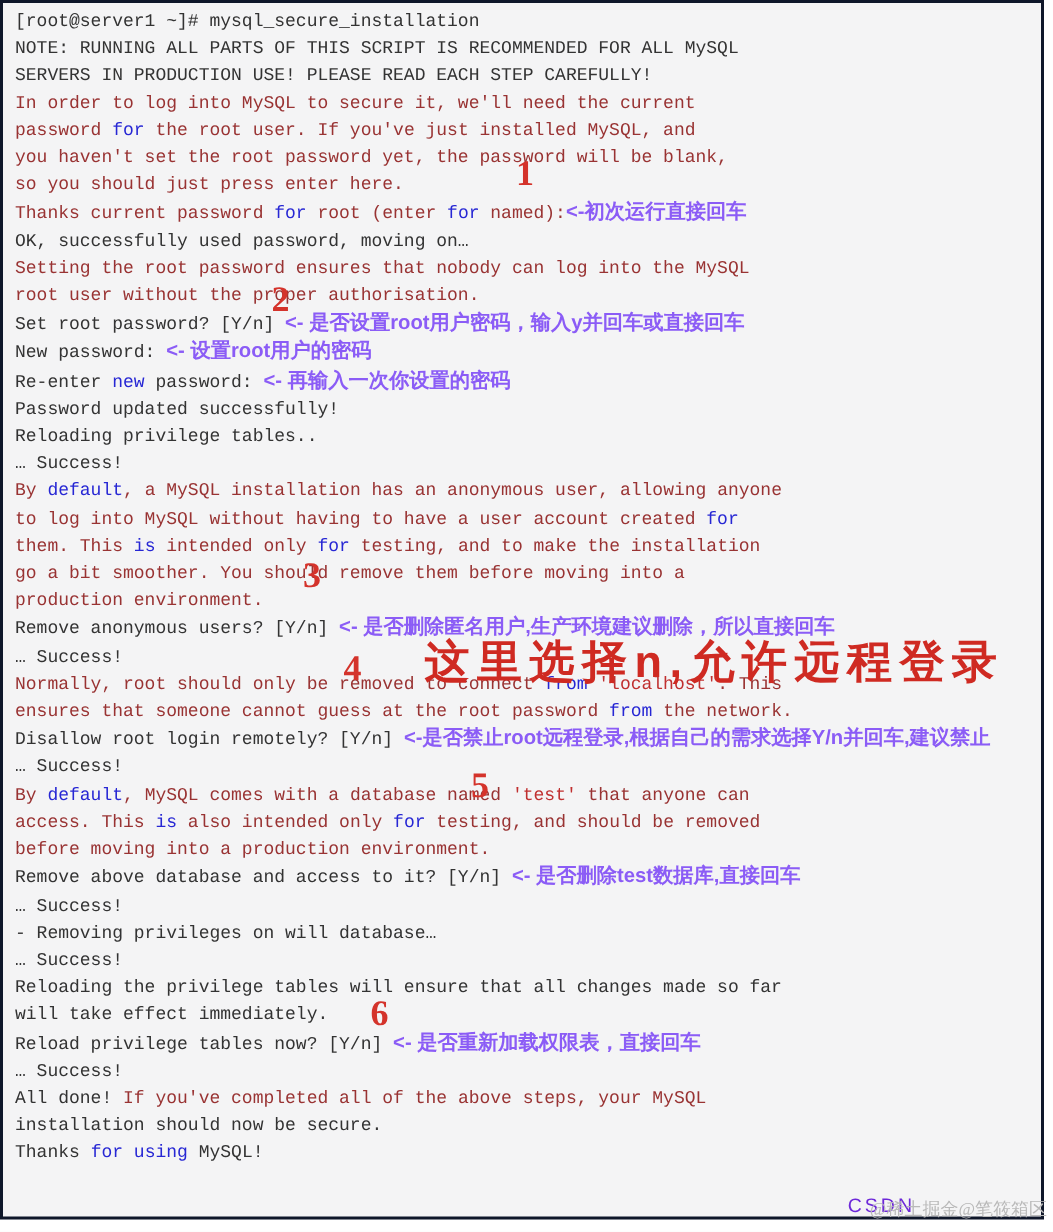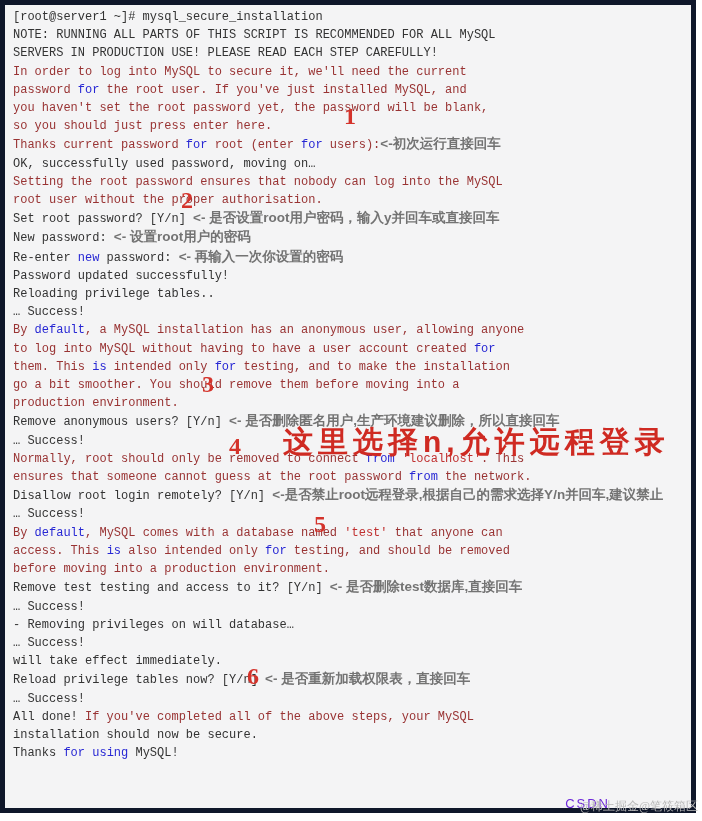--- a/index.html
+++ b/index.html
@@ -1,26 +1,26 @@
 <!DOCTYPE html>
 <html><head>
 <meta charset="utf-8">
 <style>
   html,body{margin:0;padding:0;background:#ffffff;}
   .page{position:relative;width:702px;height:821px;background:#ffffff;overflow:hidden;
         font-family:"Liberation Mono","DejaVu Sans Mono",monospace;}
   .codeblock{position:absolute;left:0;top:0;width:696px;height:813px;
-             background:#f4f4f5;border:5px solid #0f172a;
+             background:#f4f4f5;border:2px solid #0f172a;
              padding:3px 0 0 8px;box-sizing:border-box;overflow:hidden;}
   .line{font-size:12px;line-height:18.2px;white-space:pre;color:#333;}
   .seg-p{color:#333333;}
   .seg-m{color:#993333;}
   .seg-b{color:#2727d4;}
   .seg-s{color:#c03030;}
-  .seg-z{color:#737373;font-family:"Liberation Sans","DejaVu Sans",sans-serif;
+  .seg-z{color:#8b5cf6;font-family:"Liberation Sans","DejaVu Sans",sans-serif;
          font-weight:bold;font-size:13.5px;}
   .annotation-layer{position:absolute;left:0;top:0;width:702px;height:821px;pointer-events:none;}
   .num{position:absolute;color:#d4332b;font-family:"Liberation Serif","DejaVu Serif",serif;
        font-weight:bold;font-size:24px;line-height:1;}
   .overlay-text{position:absolute;color:#cf2a22;font-family:"Liberation Sans","DejaVu Sans",sans-serif;
                 font-weight:bold;font-size:30px;line-height:1;letter-spacing:5px;white-space:nowrap;}
   .watermark{position:absolute;right:4px;bottom:6px;color:#b9b9b9;
              font-family:Liberation Serif, serif;font-size:12px;white-space:nowrap;}
   .watermark-secondary{position:absolute;right:92px;bottom:10px;color:#6d28d9;
              font-family:"Liberation Sans","DejaVu Sans",sans-serif;font-size:13px;letter-spacing:2px;}
@@ -30,21 +30,21 @@
 
 <div class="page">
   <div class="codeblock">
       <div class="line"><span class="seg-p">[root@server1 ~]# mysql_secure_installation</span></div>
       <div class="line"><span class="seg-p">NOTE: RUNNING ALL PARTS OF THIS SCRIPT IS RECOMMENDED FOR ALL MySQL</span></div>
       <div class="line"><span class="seg-p">SERVERS IN PRODUCTION USE! PLEASE READ EACH STEP CAREFULLY!</span></div>
       <div class="line"><span class="seg-m">In order to log into MySQL to secure it, we'll need the current</span></div>
       <div class="line"><span class="seg-m">password </span><span class="seg-b">for</span><span class="seg-m"> the root user. If you've just installed MySQL, and</span></div>
       <div class="line"><span class="seg-m">you haven't set the root password yet, the password will be blank,</span></div>
       <div class="line"><span class="seg-m">so you should just press enter here.</span></div>
-      <div class="line"><span class="seg-m">Thanks current password </span><span class="seg-b">for</span><span class="seg-m"> root (enter </span><span class="seg-b">for</span><span class="seg-m"> users):</span><span class="seg-z">&lt;-初次运行直接回车</span></div>
+      <div class="line"><span class="seg-m">Thanks current password </span><span class="seg-b">for</span><span class="seg-m"> root (enter </span><span class="seg-b">for</span><span class="seg-m"> named):</span><span class="seg-z">&lt;-初次运行直接回车</span></div>
       <div class="line"><span class="seg-p">OK, successfully used password, moving on…</span></div>
       <div class="line"><span class="seg-m">Setting the root password ensures that nobody can log into the MySQL</span></div>
       <div class="line"><span class="seg-m">root user without the proper authorisation.</span></div>
       <div class="line"><span class="seg-p">Set root password? [Y/n] </span><span class="seg-z">&lt;- 是否设置root用户密码，输入y并回车或直接回车</span></div>
       <div class="line"><span class="seg-p">New password: </span><span class="seg-z">&lt;- 设置root用户的密码</span></div>
       <div class="line"><span class="seg-p">Re-enter </span><span class="seg-b">new</span><span class="seg-p"> password: </span><span class="seg-z">&lt;- 再输入一次你设置的密码</span></div>
       <div class="line"><span class="seg-p">Password updated successfully!</span></div>
       <div class="line"><span class="seg-p">Reloading privilege tables..</span></div>
       <div class="line"><span class="seg-p">… Success!</span></div>
       <div class="line"><span class="seg-m">By </span><span class="seg-b">default</span><span class="seg-m">, a MySQL installation has an anonymous user, allowing anyone</span></div>
@@ -54,24 +54,25 @@
       <div class="line"><span class="seg-m">production environment.</span></div>
       <div class="line"><span class="seg-p">Remove anonymous users? [Y/n] </span><span class="seg-z">&lt;- 是否删除匿名用户,生产环境建议删除，所以直接回车</span></div>
       <div class="line"><span class="seg-p">… Success!</span></div>
       <div class="line"><span class="seg-m">Normally, root should only be removed to connect </span><span class="seg-b">from</span><span class="seg-m"> </span><span class="seg-s">'localhost'</span><span class="seg-m">. This</span></div>
       <div class="line"><span class="seg-m">ensures that someone cannot guess at the root password </span><span class="seg-b">from</span><span class="seg-m"> the network.</span></div>
       <div class="line"><span class="seg-p">Disallow root login remotely? [Y/n] </span><span class="seg-z">&lt;-是否禁止root远程登录,根据自己的需求选择Y/n并回车,建议禁止</span></div>
       <div class="line"><span class="seg-p">… Success!</span></div>
       <div class="line"><span class="seg-m">By </span><span class="seg-b">default</span><span class="seg-m">, MySQL comes with a database named </span><span class="seg-s">'test'</span><span class="seg-m"> that anyone can</span></div>
       <div class="line"><span class="seg-m">access. This </span><span class="seg-b">is</span><span class="seg-m"> also intended only </span><span class="seg-b">for</span><span class="seg-m"> testing, and should be removed</span></div>
       <div class="line"><span class="seg-m">before moving into a production environment.</span></div>
-      <div class="line"><span class="seg-p">Remove test testing and access to it? [Y/n] </span><span class="seg-z">&lt;- 是否删除test数据库,直接回车</span></div>
+      <div class="line"><span class="seg-p">Remove above database and access to it? [Y/n] </span><span class="seg-z">&lt;- 是否删除test数据库,直接回车</span></div>
       <div class="line"><span class="seg-p">… Success!</span></div>
       <div class="line"><span class="seg-p">- Removing privileges on will database…</span></div>
       <div class="line"><span class="seg-p">… Success!</span></div>
+      <div class="line"><span class="seg-p">Reloading the privilege tables will ensure that all changes made so far</span></div>
       <div class="line"><span class="seg-p">will take effect immediately.</span></div>
       <div class="line"><span class="seg-p">Reload privilege tables now? [Y/n] </span><span class="seg-z">&lt;- 是否重新加载权限表，直接回车</span></div>
       <div class="line"><span class="seg-p">… Success!</span></div>
       <div class="line"><span class="seg-p">All done! </span><span class="seg-m">If you've completed all of the above steps, your MySQL</span></div>
       <div class="line"><span class="seg-p">installation should now be secure.</span></div>
       <div class="line"><span class="seg-p">Thanks </span><span class="seg-b">for</span><span class="seg-p"> </span><span class="seg-b">using</span><span class="seg-p"> MySQL!</span></div>
       <div class="line"></div>
     </div>
   <div class="annotation-layer">
     <span class="overlay-text" style="left: 283px; top: 427px;">这里选择n,允许远程登录</span>

